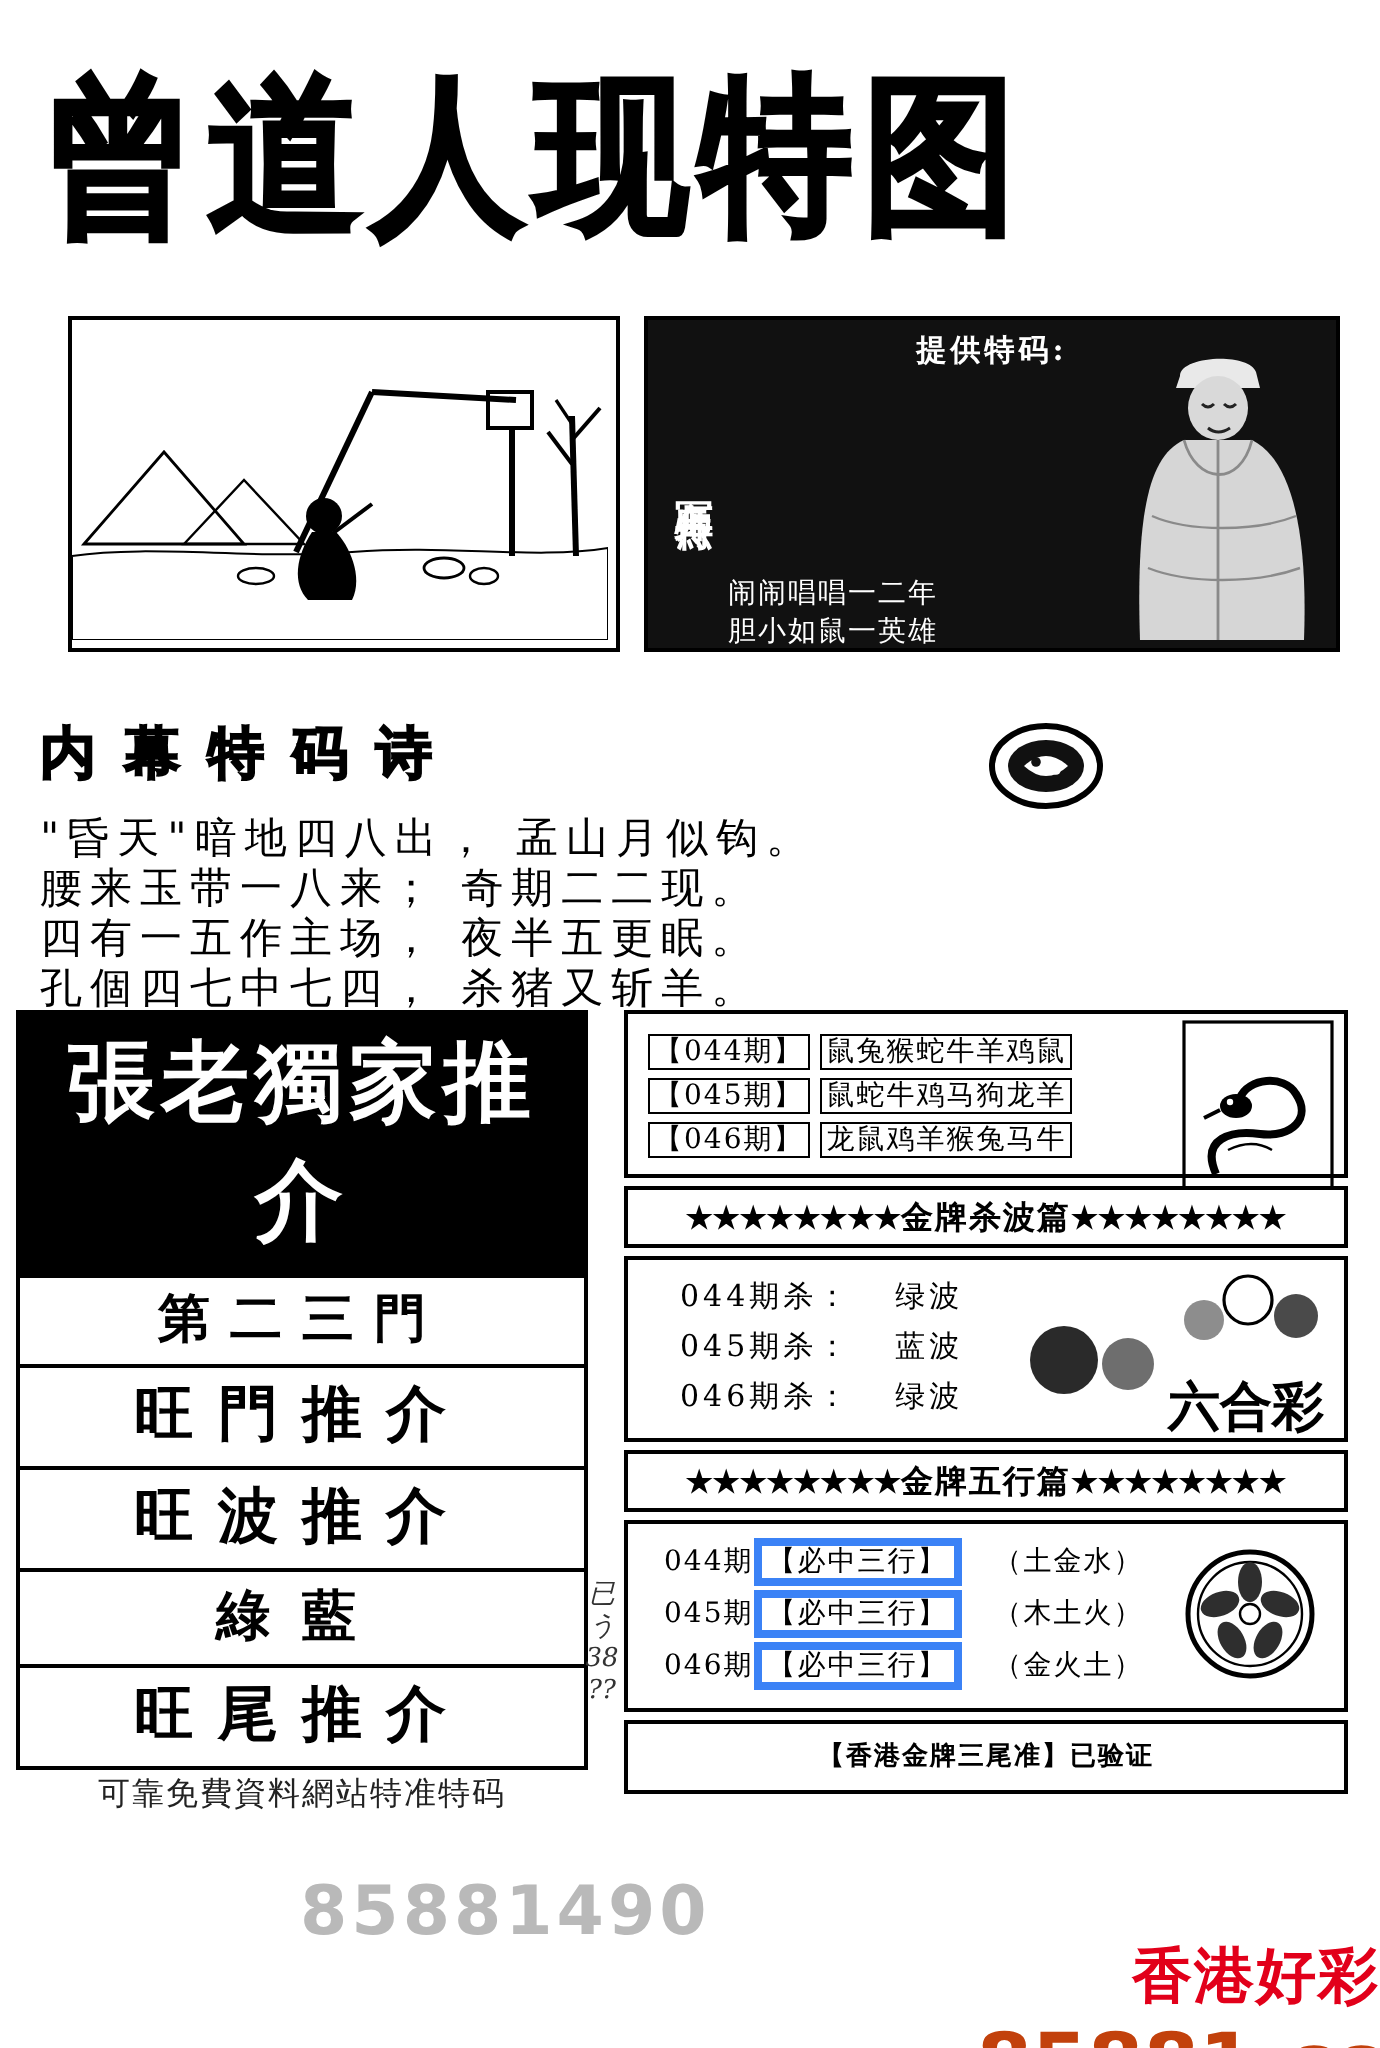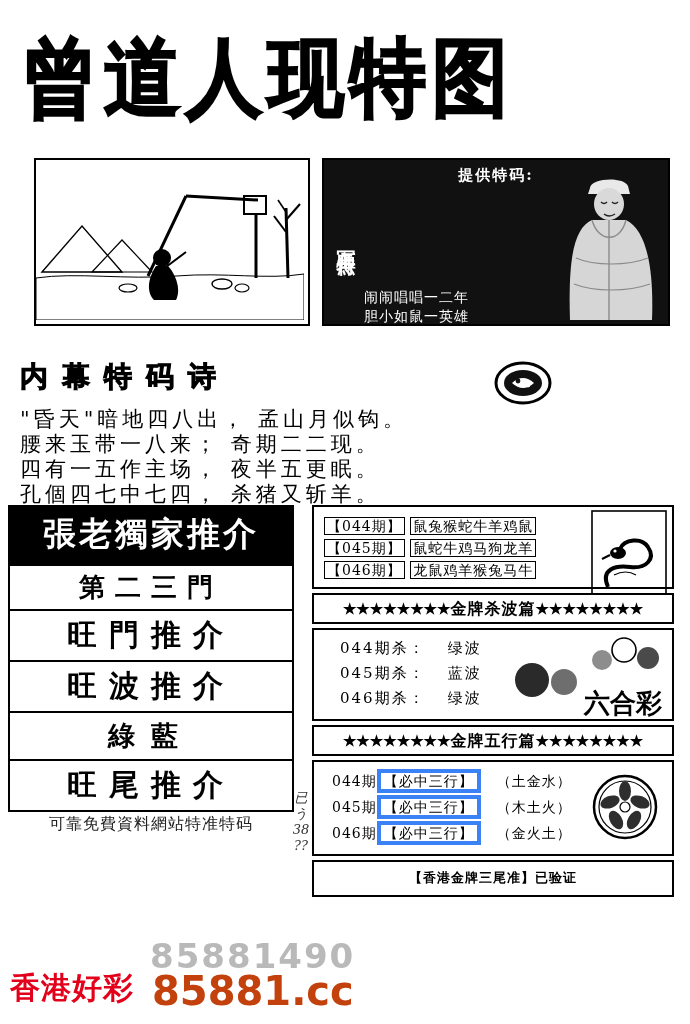--- a/index.html
+++ b/index.html
@@ -176,21 +176,21 @@
     top: 505px;
     width: 286px;
   }
   .lc-header {
     border: 3px solid #000;
     background: #000;
     color: #fff;
     text-align: center;
     font-family: "DejaVu Serif", "Liberation Serif", serif;
     font-weight: bold;
-    font-size: 33px;
+    font-size: 44px;
     letter-spacing: 3px;
     padding: 4px 0 6px;
   }
   .lc-box {
     border: 2px solid #000;
     border-top: none;
     text-align: center;
     font-family: "DejaVu Serif", "Liberation Serif", serif;
     font-weight: bold;
     font-size: 30px;
@@ -317,22 +317,23 @@
   }
 
   
   .footer {
     position: absolute;
     left: 0;
     bottom: 0;
     width: 690px;
     height: 56px;
     display: flex;
-    align-items: flex-start;
+    align-items: flex-end;
     background: #fff;
+    flex-direction: column;
   }
   .footer .brand {
     color: #e2001a;
     font-family: "DejaVu Serif", "Liberation Serif", serif;
     font-weight: bold;
     font-size: 30px;
     letter-spacing: 1px;
     margin-left: 10px;
   }
   .footer .domain {

